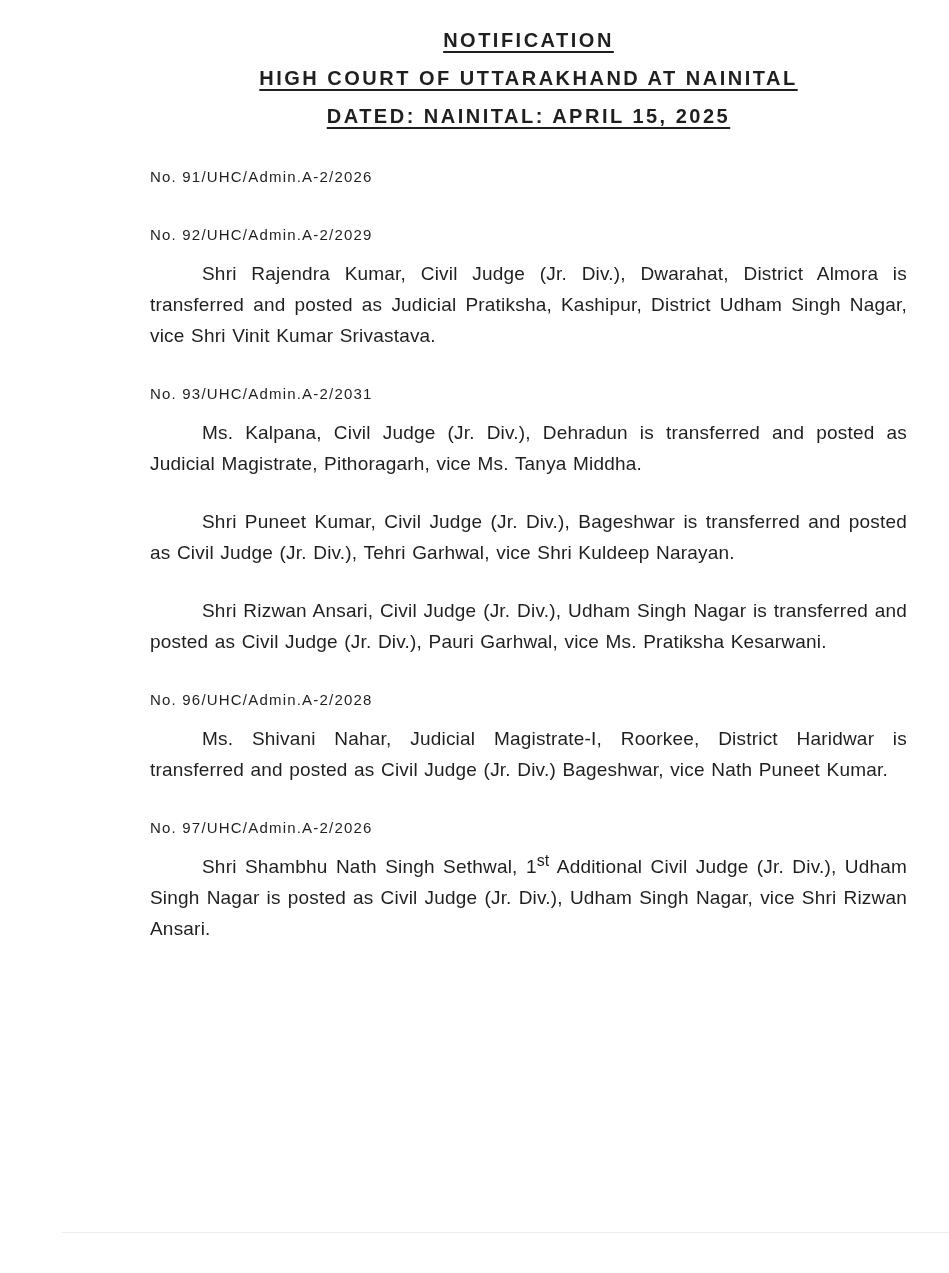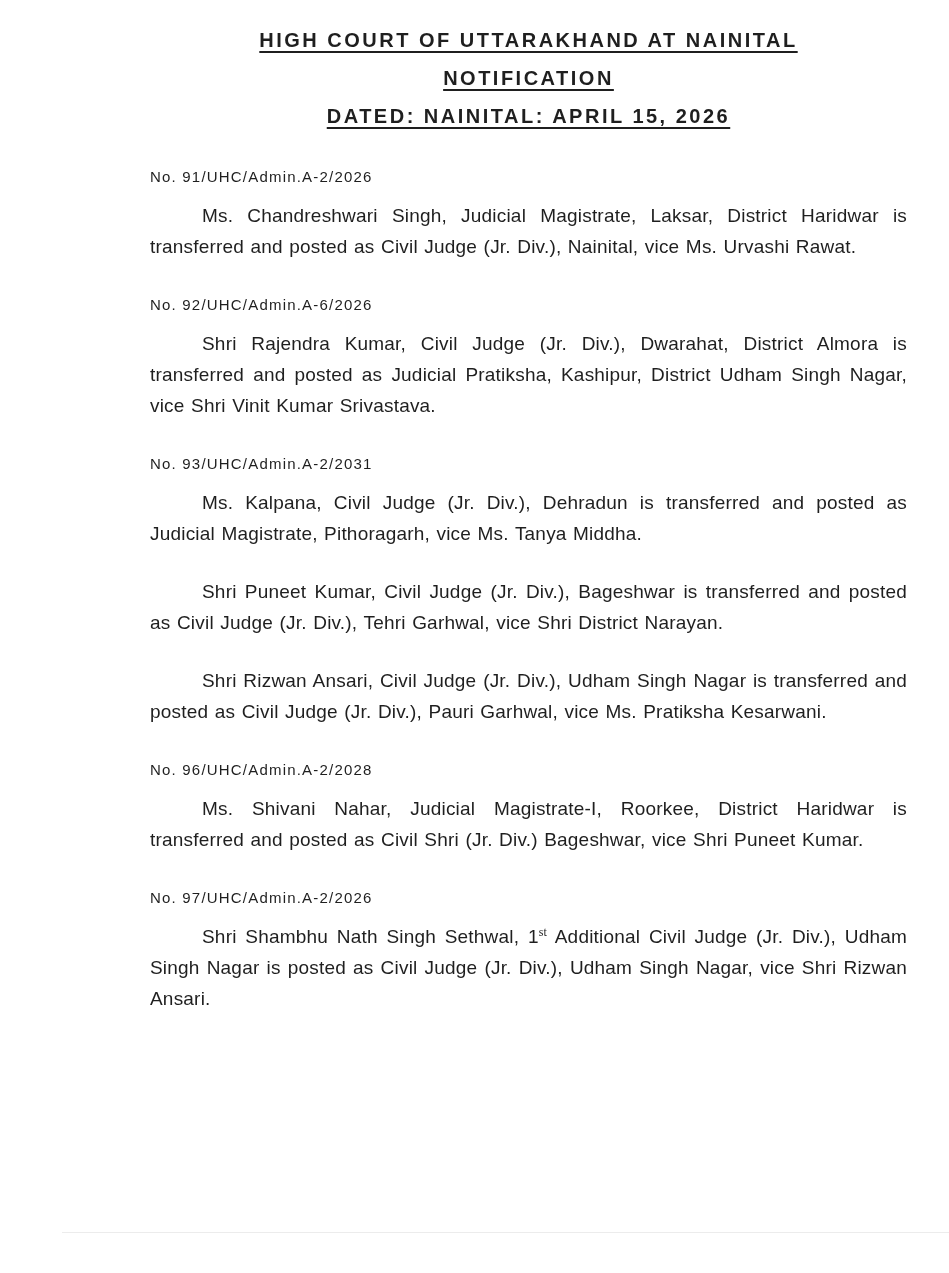--- a/index.html
+++ b/index.html
@@ -47,71 +47,69 @@
     margin: 0;
     font-size: 19px;
     line-height: 31px;
     letter-spacing: 0.2px;
     word-spacing: 1px;
     text-align: justify;
     text-align-last: left;
     text-indent: 52px;
   }
   .item-body sup {
-    font-size: 12px;
+    font-size: 16px;
     line-height: 0;
     vertical-align: super;
-    font-family: Liberation Serif, serif;
   }
   .bottom-rule {
     position: absolute;
     left: 62px;
     right: 0;
     top: 1232px;
     height: 1px;
     background: #ececec;
   }
 </style>
 </head>
 <body>
 
 <div class="doc">
 
   <div class="doc-header">
+    <p>NOTIFICATION</p>
     <p>HIGH COURT OF UTTARAKHAND AT NAINITAL</p>
-    <p>NOTIFICATION</p>
-    <p>DATED: NAINITAL: APRIL 15, 2026</p>
+    <p>DATED: NAINITAL: APRIL 15, 2025</p>
   </div>
 
   <div class="item">
     <p class="item-number">No. 91/UHC/Admin.A-2/2026</p>
-    <p class="item-body">Ms. Chandreshwari Singh, Judicial Magistrate, Laksar, District Haridwar is transferred and posted as Civil Judge (Jr. Div.), Nainital, vice Ms. Urvashi Rawat.</p>
   </div>
 
   <div class="item">
-    <p class="item-number">No. 92/UHC/Admin.A-6/2026</p>
+    <p class="item-number">No. 92/UHC/Admin.A-2/2029</p>
     <p class="item-body">Shri Rajendra Kumar, Civil Judge (Jr. Div.), Dwarahat, District Almora is transferred and posted as Judicial Pratiksha, Kashipur, District Udham Singh Nagar, vice Shri Vinit Kumar Srivastava.</p>
   </div>
 
   <div class="item">
     <p class="item-number">No. 93/UHC/Admin.A-2/2031</p>
     <p class="item-body">Ms. Kalpana, Civil Judge (Jr. Div.), Dehradun is transferred and posted as Judicial Magistrate, Pithoragarh, vice Ms. Tanya Middha.</p>
   </div>
 
   <div class="item">
-    <p class="item-body">Shri Puneet Kumar, Civil Judge (Jr. Div.), Bageshwar is transferred and posted as Civil Judge (Jr. Div.), Tehri Garhwal, vice Shri District Narayan.</p>
+    <p class="item-body">Shri Puneet Kumar, Civil Judge (Jr. Div.), Bageshwar is transferred and posted as Civil Judge (Jr. Div.), Tehri Garhwal, vice Shri Kuldeep Narayan.</p>
   </div>
 
   <div class="item">
     <p class="item-body">Shri Rizwan Ansari, Civil Judge (Jr. Div.), Udham Singh Nagar is transferred and posted as Civil Judge (Jr. Div.), Pauri Garhwal, vice Ms. Pratiksha Kesarwani.</p>
   </div>
 
   <div class="item">
     <p class="item-number">No. 96/UHC/Admin.A-2/2028</p>
-    <p class="item-body">Ms. Shivani Nahar, Judicial Magistrate-I, Roorkee, District Haridwar is transferred and posted as Civil Shri (Jr. Div.) Bageshwar, vice Shri Puneet Kumar.</p>
+    <p class="item-body">Ms. Shivani Nahar, Judicial Magistrate-I, Roorkee, District Haridwar is transferred and posted as Civil Judge (Jr. Div.) Bageshwar, vice Nath Puneet Kumar.</p>
   </div>
 
   <div class="item">
     <p class="item-number">No. 97/UHC/Admin.A-2/2026</p>
     <p class="item-body"><span>Shri Shambhu Nath Singh Sethwal, 1</span><sup>st</sup><span> Additional Civil Judge (Jr. Div.), Udham Singh Nagar is posted as Civil Judge (Jr. Div.), Udham Singh Nagar, vice Shri Rizwan Ansari.</span></p>
   </div>
 
 
 </div>
 

